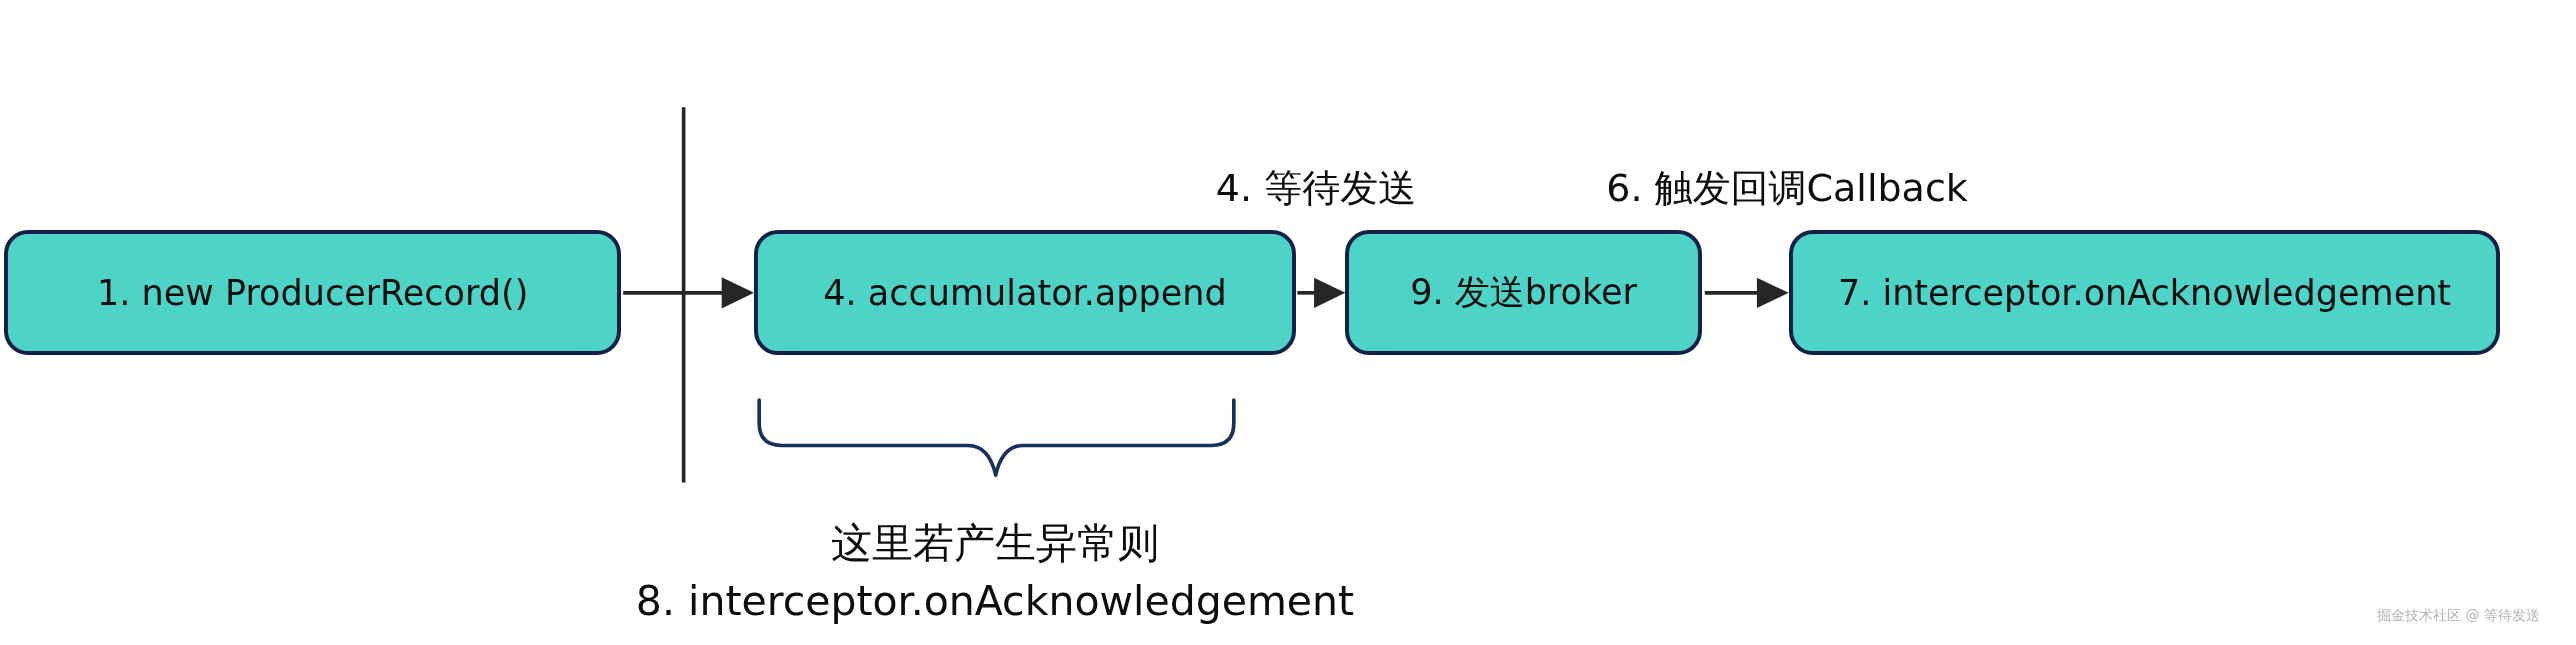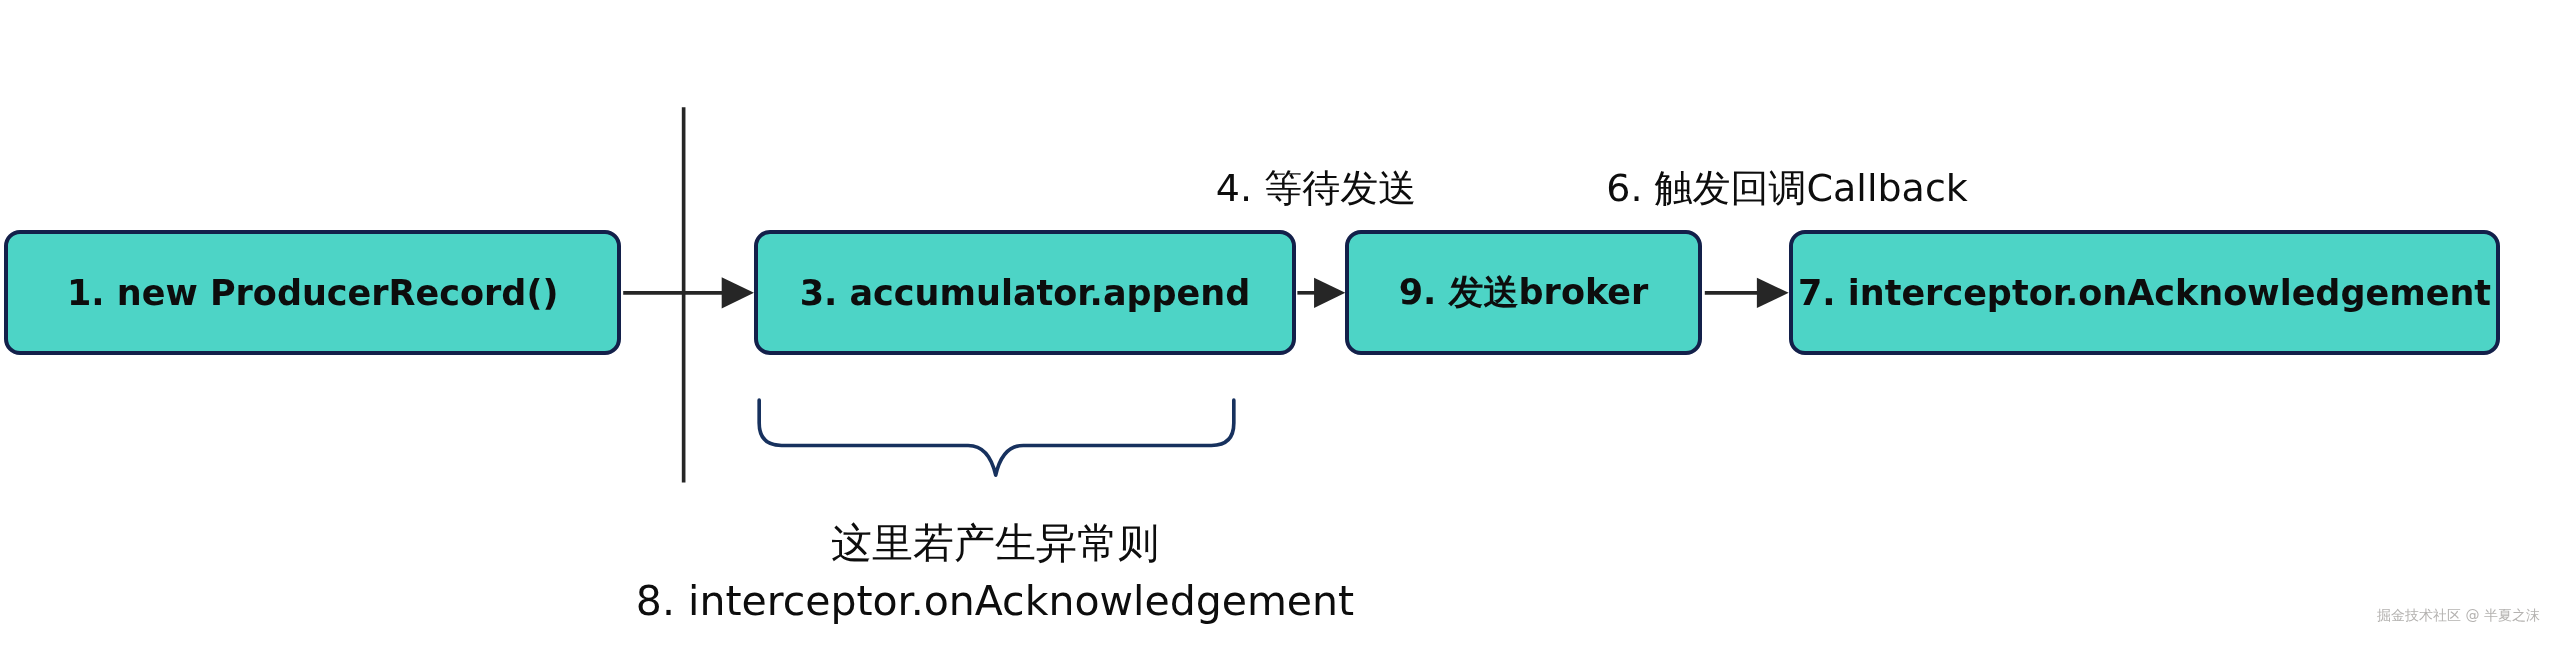--- a/index.html
+++ b/index.html
@@ -38,28 +38,27 @@
     stroke-linecap: round;
     stroke-linejoin: round;
   }
   .node {
     position: absolute;
     top: 230px;
     height: 125px;
     box-sizing: border-box;
     background: var(--node-fill, #4dd4c6);
     border: 4.2px solid var(--node-border, #13204a);
-    border-radius: 16px;
+    border-radius: 24px;
     display: flex;
     align-items: center;
     justify-content: center;
     font-size: 35px;
     white-space: nowrap;
     color: #0d0d0d;
-    font-weight: bold;
   }
   .annotation {
     position: absolute;
     font-size: 38px;
     line-height: 1.1;
     white-space: nowrap;
     color: #0d0d0d;
   }
   .annotation.centered {
     transform: translateX(-50%);
@@ -98,31 +97,31 @@
              L 1858 855
              Q 1898 855 1911 912
              Q 1924 855 1964 855
              L 2325 855
              Q 2368 855 2368 812
              L 2368 768"></path>
   </svg>
 
   <div class="node" style="left: 4.2px;  width: 617px;">1. new ProducerRecord()</div>
 
-  <div class="node" style="left: 754px; width: 542px;">3. accumulator.append</div>
+  <div class="node" style="left: 754px; width: 542px;">4. accumulator.append</div>
 
   <div class="node" style="left: 1345px; width: 357px;">9. 发送broker</div>
 
   <div class="node" style="left: 1789px; width: 711px;">7. interceptor.onAcknowledgement</div>
 
 
   <div class="annotation centered" style="left: 1316px; top: 168px;">4. 等待发送</div>
 
   <div class="annotation centered" style="left: 1744px; top: 168px; margin-left: 43px;">6. 触发回调Callback</div>
 
   <div class="annotation centered" style="left: 995px; top: 521px; font-size: 41px;">这里若产生异常则</div>
 
   <div class="annotation centered" style="left: 995px; top: 579px; font-size: 41px;">8. interceptor.onAcknowledgement</div>
 
-  <div id="watermark">掘金技术社区 @ 半夏之沫</div>
+  <div id="watermark">掘金技术社区 @ 等待发送</div>
 
 </div>
 
 
 </body></html>

